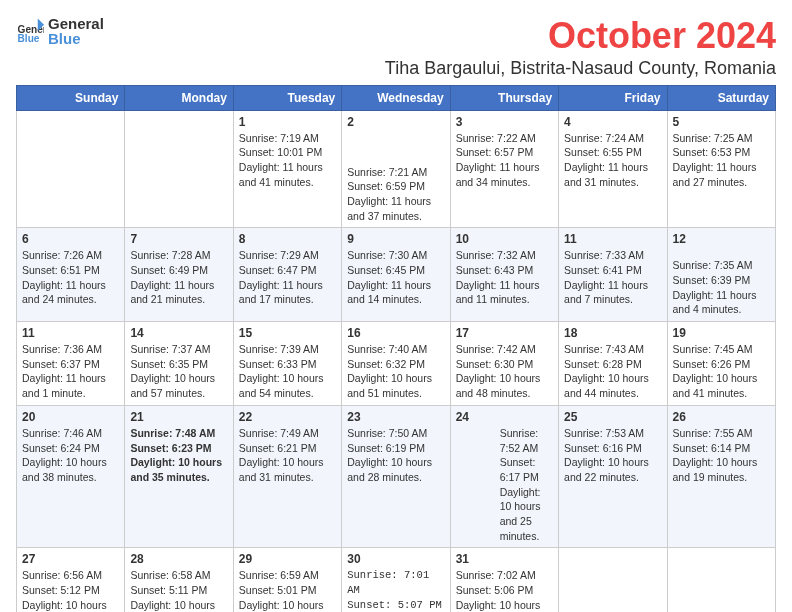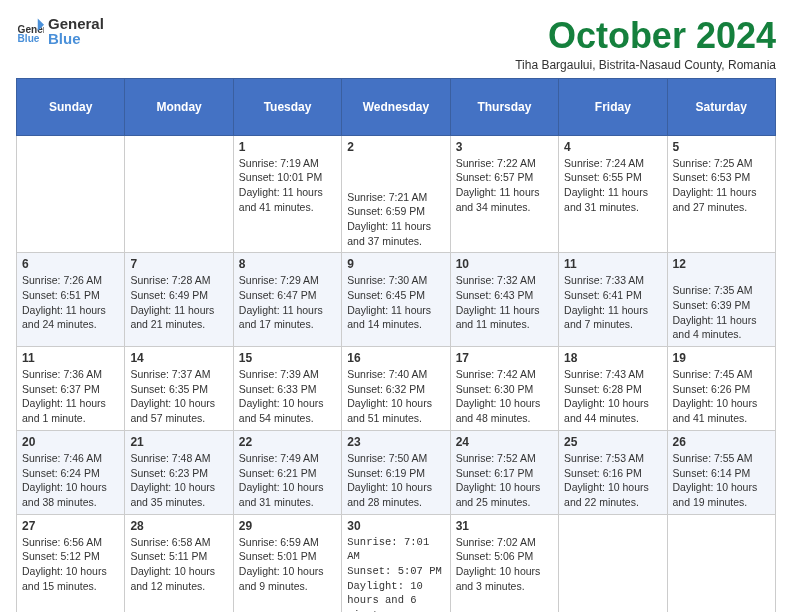--- a/index.html
+++ b/index.html
@@ -24,38 +24,38 @@
     .logo-icon {
       width: 28px;
       height: 28px;
     }
     .title-area {
       text-align: right;
     }
     .month-title {
       font-size: 36px;
       font-weight: bold;
-      color: #15803d;
+      color: #ef4444;
       line-height: 1.1;
     }
     .subtitle {
-      font-size: 12px;
+      font-size: 18px;
       color: #333;
       margin-top: 2px;
     }
     .calendar-table {
       width: 100%;
       border-collapse: collapse;
       font-size: 11px;
     }
     .calendar-table th {
       background-color: #4472c4;
       color: #fff;
-      text-align: center;
-      padding: 21px 6px;
+      text-align: right;
+      padding: 5px 6px;
       font-size: 12px;
       font-weight: bold;
       border: 1px solid #3a5fa0;
     }
     .calendar-table td {
       border: 1px solid #ccc;
       vertical-align: top;
       padding: 4px 5px;
       width: calc(100% / 7);
       min-height: 70px;
@@ -245,39 +245,39 @@
       </tr>
       <tr>
         <td>
           <span class="day-number">20</span>
           <div class="day-info" style="white-space: pre-line;">Sunrise: 7:46 AM
 Sunset: 6:24 PM
 Daylight: 10 hours and 38 minutes.</div>
         </td>
         <td>
           <span class="day-number">21</span>
-          <div class="day-info" style="white-space: pre-line;">Sunrise: 7:48 AM
+          <div class="day-info" style="white-space: pre-line; font-weight: bold;">Sunrise: 7:48 AM
 Sunset: 6:23 PM
 Daylight: 10 hours and 35 minutes.</div>
         </td>
         <td>
           <span class="day-number">22</span>
           <div class="day-info" style="white-space: pre-line;">Sunrise: 7:49 AM
 Sunset: 6:21 PM
 Daylight: 10 hours and 31 minutes.</div>
         </td>
         <td>
           <span class="day-number">23</span>
           <div class="day-info" style="white-space: pre-line;">Sunrise: 7:50 AM
 Sunset: 6:19 PM
 Daylight: 10 hours and 28 minutes.</div>
         </td>
         <td>
           <span class="day-number">24</span>
-          <div class="day-info" style="white-space: pre-line;">Sunrise: 7:52 AM
+          <div class="day-info" style="white-space: pre-line; margin-left: 44px;">Sunrise: 7:52 AM
 Sunset: 6:17 PM
 Daylight: 10 hours and 25 minutes.</div>
         </td>
         <td>
           <span class="day-number">25</span>
           <div class="day-info" style="white-space: pre-line;">Sunrise: 7:53 AM
 Sunset: 6:16 PM
 Daylight: 10 hours and 22 minutes.</div>
         </td>
         <td>

